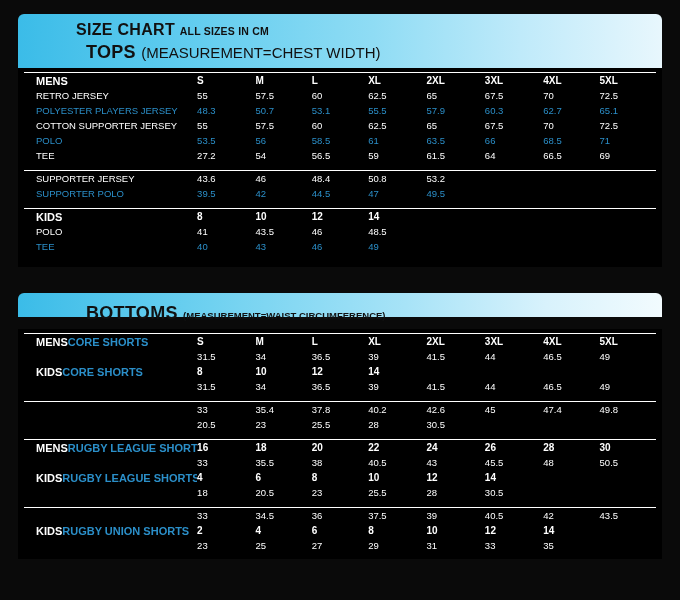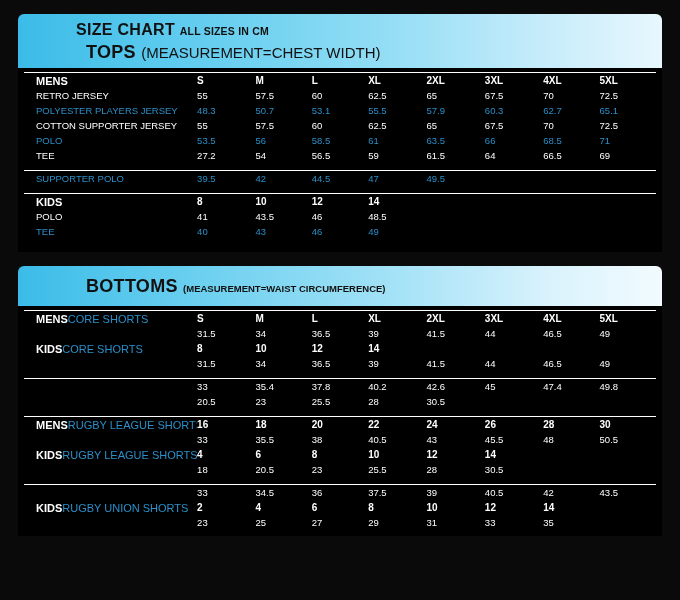--- a/index.html
+++ b/index.html
@@ -61,35 +61,35 @@
   .dim td{color:#2b8fc9;}
   .dim td.lbl{color:#2b8fc9;}
   .rule{
     height:1px;background:#ffffff;margin:0;
   }
   .spacer{height:7px;}
   .tops-wrap{background:#000;padding:4px 6px 6px 6px;margin:0 6px;}
   
   .bottoms-band{
     position:relative;
-    height:40px;
+    height:24px;
     background:linear-gradient(90deg,#3bbce8 0%,#6fd1f0 30%,#a7e3f7 60%,#d8f2fc 82%,#f2fbfe 100%);
     border-radius:6px 6px 0 0;
-    margin:0 6px;
+    margin:12px 6px;
   }
   .bottoms-band .subtitle{
     position:absolute;left:68px;top:10px;
     font-size:18px;font-weight:bold;color:#111;letter-spacing:.3px;
   }
   .bottoms-band .subtitle .small{
     font-size:9.5px;font-weight:bold;letter-spacing:0;
   }
   .sec-gap{height:14px;}
   .cat{font-weight:bold;}
-  .cat .blue{color:#2b8fc9;font-weight:normal;}
+  .cat .blue{color:#2b8fc9;font-weight:bold;}
   .cat .white{color:#ffffff;font-weight:bold;}
   .sizerow td{font-weight:bold;}
   .valrow td{font-weight:normal;}
 </style>
 </head>
 <body>
 
 <div class="page">
 
   <div class="band">
@@ -196,20 +196,31 @@
           <col style="width:58px">
           <col style="width:56px">
           <col style="width:56px">
         <col style="width:58px">
           <col style="width:58px">
           <col style="width:58px">
           <col style="width:56px">
           <col style="width:56px">
       </colgroup>
       <tbody>
+      <tr class="valrow">
+        <td class="lbl">SUPPORTER JERSEY</td>
+        <td>43.6</td>
+        <td>46</td>
+        <td>48.4</td>
+        <td>50.8</td>
+        <td>53.2</td>
+        <td></td>
+        <td></td>
+        <td></td>
+      </tr>
       <tr class="valrow dim">
         <td class="lbl">SUPPORTER POLO</td>
         <td>39.5</td>
         <td>42</td>
         <td>44.5</td>
         <td>47</td>
         <td>49.5</td>
         <td></td>
         <td></td>
         <td></td>

